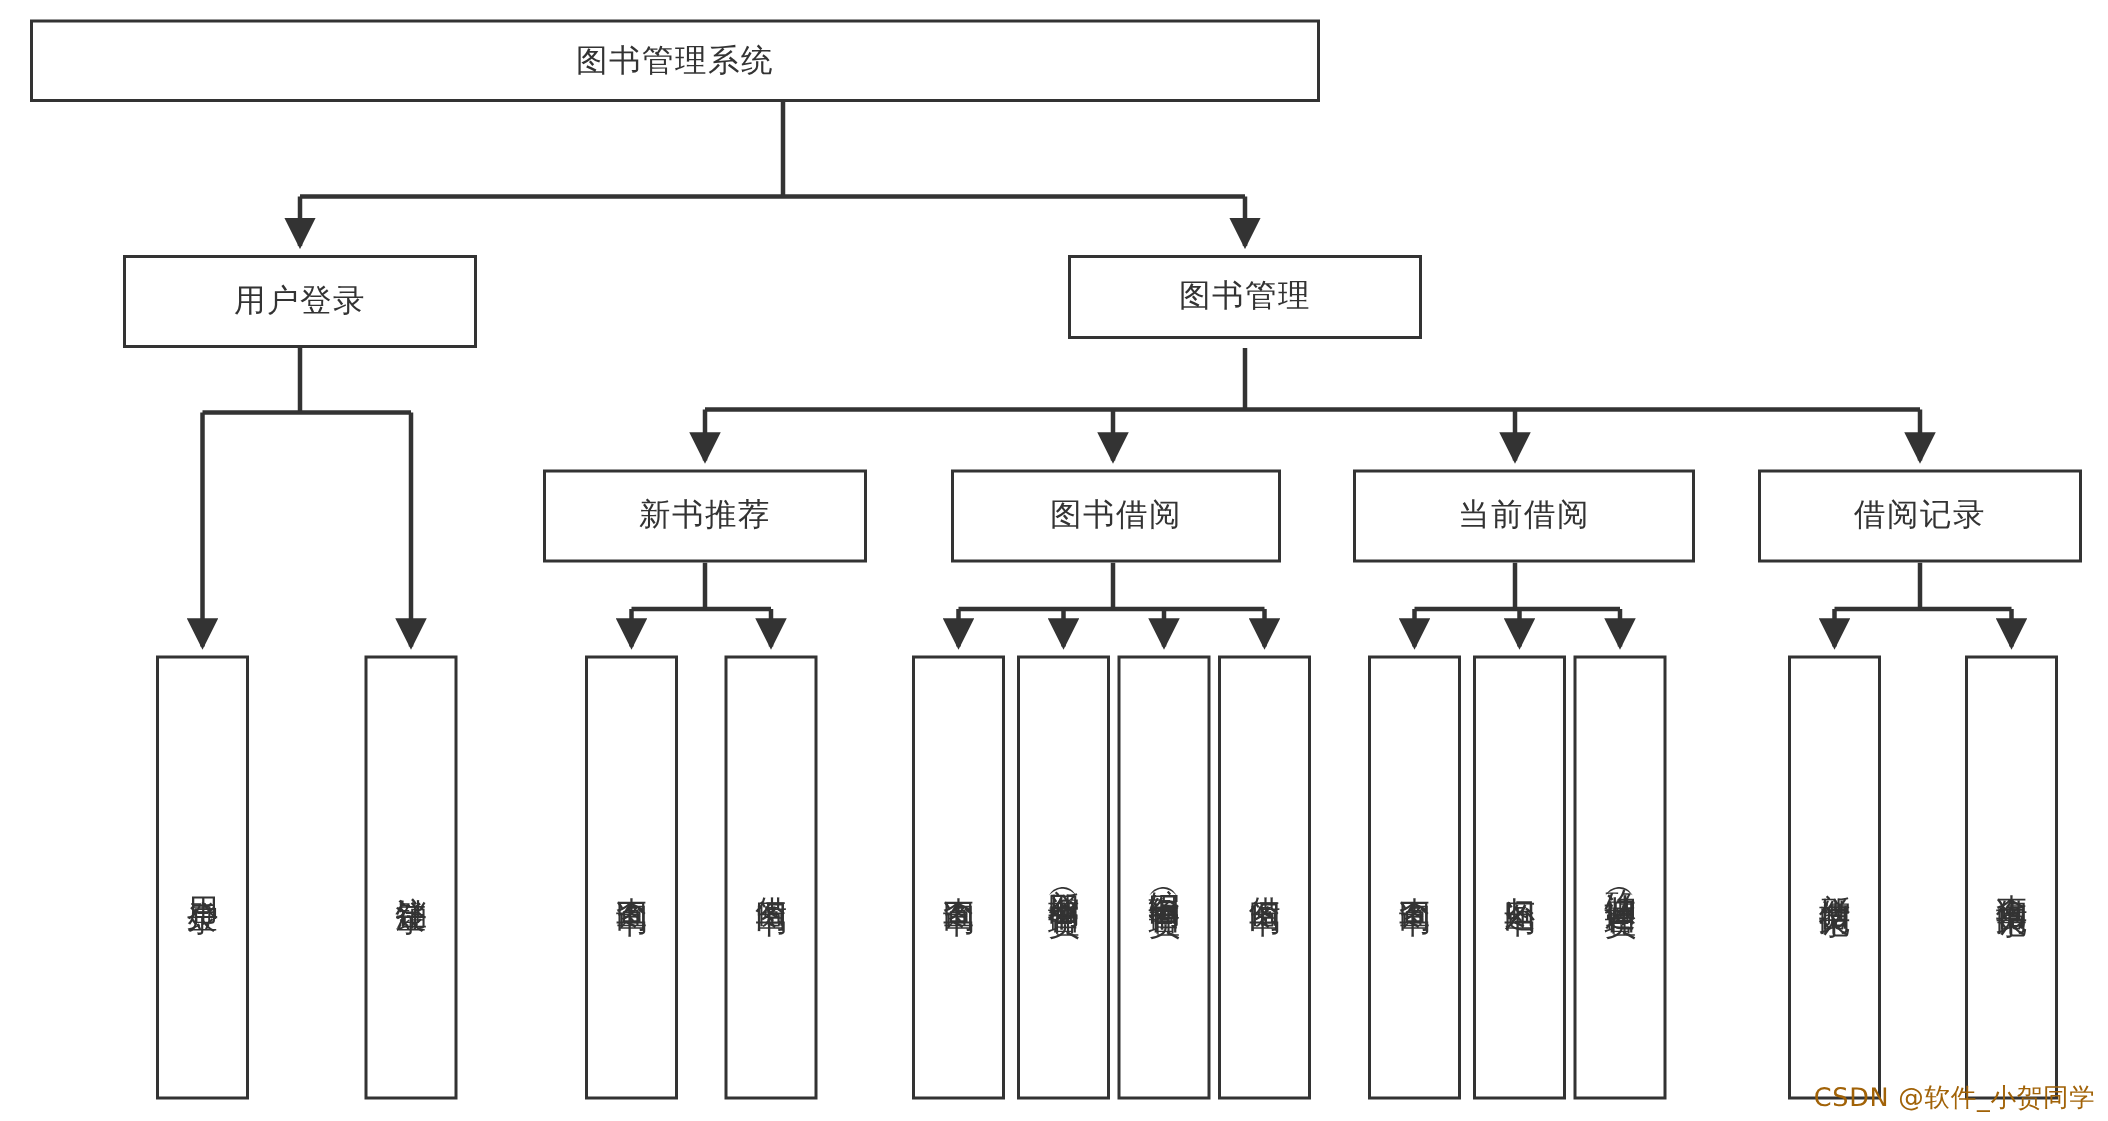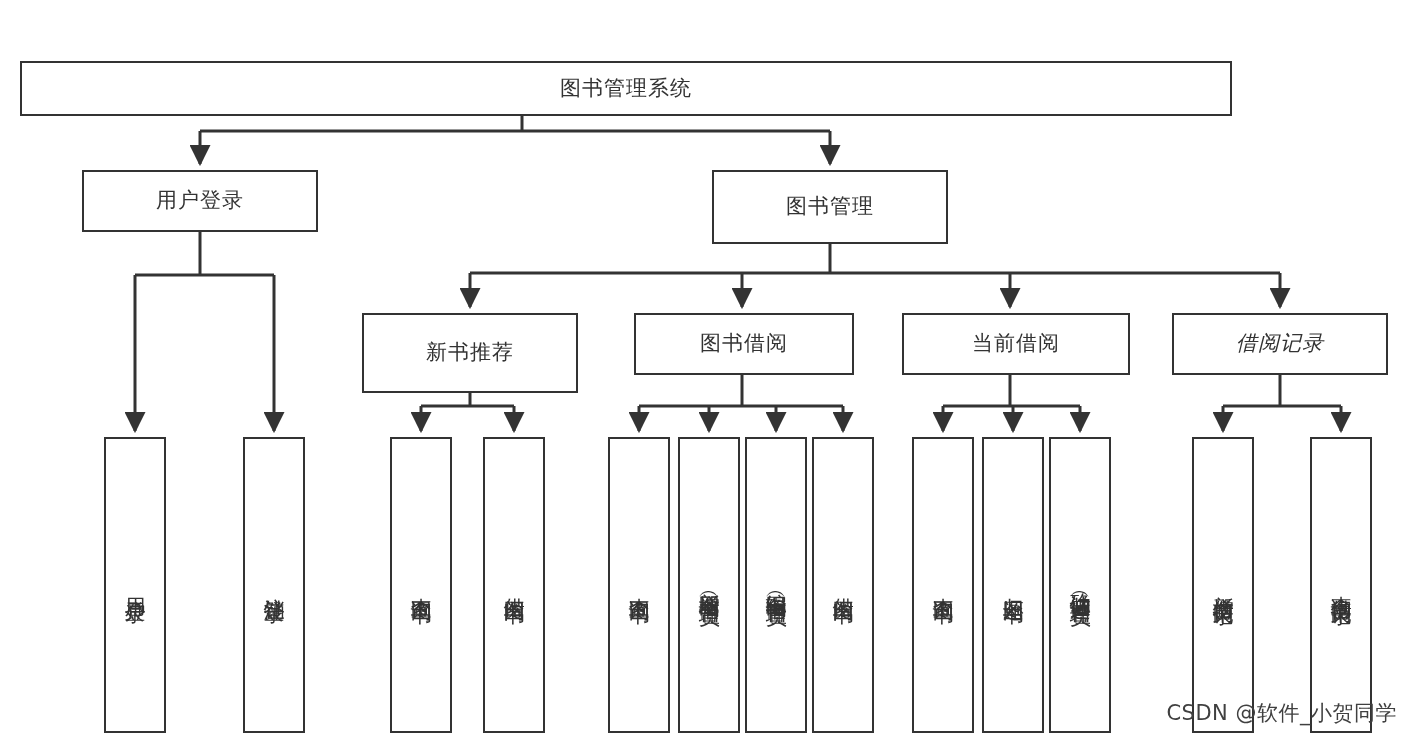--- a/index.html
+++ b/index.html
@@ -47,23 +47,23 @@
     text-orientation: upright;
     font-size: 21px;
     letter-spacing: 2px;
     line-height: 1.25;
     white-space: nowrap;
     max-height: 100%;
   }
   .watermark {
     position: absolute;
     right: 8px;
-    bottom: 20px;
-    font-size: 21px;
-    color: #404040;
+    bottom: 4px;
+    font-size: 17px;
+    color: #a16207;
     letter-spacing: 0.5px;
     white-space: nowrap;
     pointer-events: none;
   }
 </style>
 </head>
 <body>
 
 <div id="diagram-root">
 
@@ -110,41 +110,41 @@
       <path d="M 1013 406 L 1013 431" marker-end="url(#arrow)"></path>
       <path d="M 1080 406 L 1080 431" marker-end="url(#arrow)"></path>
 
       <path d="M 1280 375 L 1280 406"></path>
       <path d="M 1223 406 L 1341 406"></path>
       <path d="M 1223 406 L 1223 431" marker-end="url(#arrow)"></path>
       <path d="M 1341 406 L 1341 431" marker-end="url(#arrow)"></path>
     </g>
   </svg>
 
-  <div class="node node-h" style="left: 20px; top: 13px; width: 1212px; height: 55px; margin-top: 48px;">
+  <div class="node node-h" style="left: 20px; top: 13px; width: 860px; height: 55px;">
     <span class="node-label">图书管理系统</span>
   </div>
 
   <div class="node node-h" style="left: 82px; top: 170px; width: 236px; height: 62px;">
     <span class="node-label">用户登录</span>
   </div>
-  <div class="node node-h" style="left: 712px; top: 170px; width: 236px; height: 74px;">
+  <div class="node node-h" style="left: 712px; top: 170px; width: 236px; height: 56px;">
     <span class="node-label">图书管理</span>
   </div>
 
-  <div class="node node-h" style="left: 362px; top: 313px; width: 216px; height: 80px;">
+  <div class="node node-h" style="left: 362px; top: 313px; width: 216px; height: 62px;">
     <span class="node-label">新书推荐</span>
   </div>
   <div class="node node-h" style="left: 634px; top: 313px; width: 220px; height: 62px;">
     <span class="node-label">图书借阅</span>
   </div>
   <div class="node node-h" style="left: 902px; top: 313px; width: 228px; height: 62px;">
     <span class="node-label">当前借阅</span>
   </div>
-  <div class="node node-h" style="left: 1172px; top: 313px; width: 216px; height: 62px; font-style: italic;">
+  <div class="node node-h" style="left: 1172px; top: 313px; width: 216px; height: 62px;">
     <span class="node-label">借阅记录</span>
   </div>
 
   <div class="node node-v" style="left: 104px; top: 437px; width: 62px; height: 296px;">
     <span class="node-label">用户登录</span>
   </div>
   <div class="node node-v" style="left: 243px; top: 437px; width: 62px; height: 296px;">
     <span class="node-label">注销登录</span>
   </div>
   <div class="node node-v" style="left: 390px; top: 437px; width: 62px; height: 296px;">

